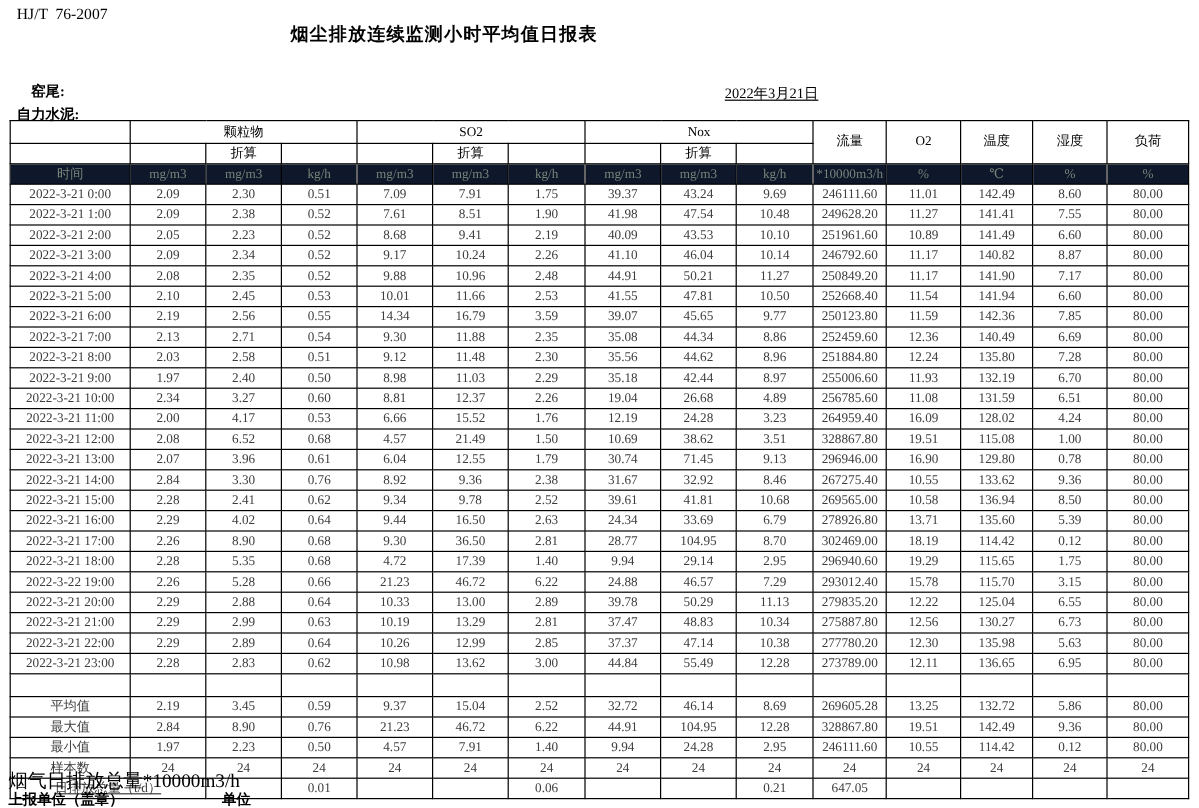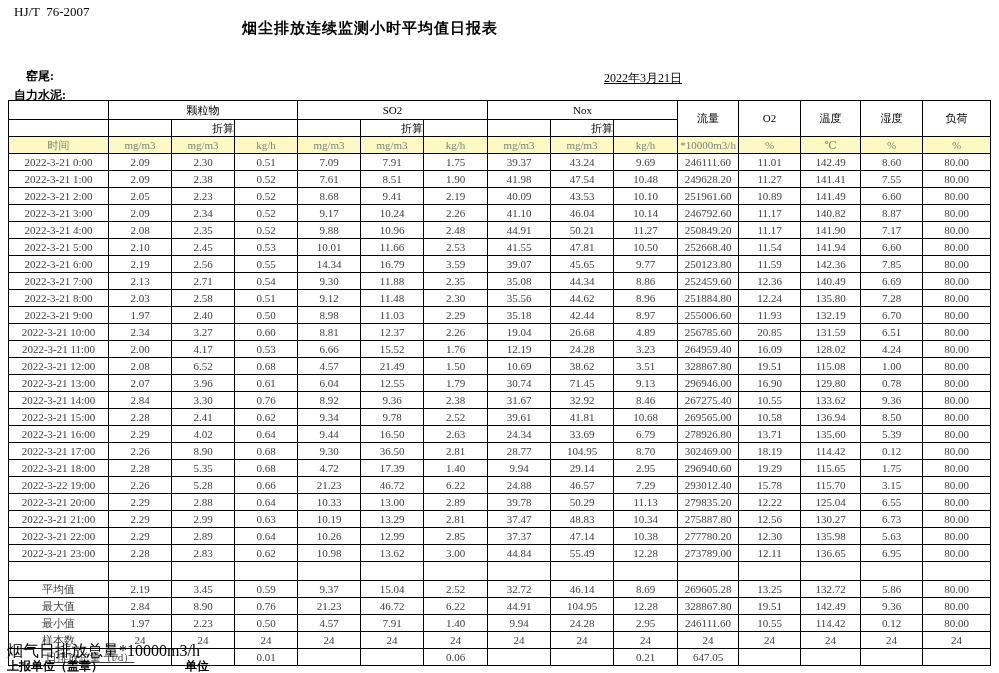--- a/index.html
+++ b/index.html
@@ -16,22 +16,22 @@
   table.report{
     position:absolute;left:8px;top:100px;width:983px;
     border-collapse:collapse;table-layout:fixed;
     font-size:11px;color:#3d3d3d;
   }
   table.report td{
     border:1px solid #000;text-align:center;vertical-align:middle;
     height:16px;padding:0;overflow:hidden;white-space:nowrap;line-height:1;
   }
   tr.h1 td{height:18px;color:#000;}
-  tr.h2 td{height:16px;color:#000;text-align:right;}
-  tr.unit-row td{height:16px;background:#fef9c3;color:#75857a;margin-top:16px;}
+  tr.h2 td{height:16px;color:#000;}
+  tr.unit-row td{height:16px;background:#0f172a;color:#75857a;margin-top:16px;}
   td.time{text-align:right;padding-right:3px;margin-left:12px;}
   tr.spacer td{height:18px;}
   td.dlabel{text-align:left;padding-left:4px;text-decoration:underline;}
   .note{position:absolute;left:7px;top:641px;font-size:16px;font-weight:normal;}
   .report-unit{position:absolute;left:7px;top:658px;font-size:12px;font-weight:bold;}
   .unit-label{position:absolute;left:185px;top:658px;font-size:12px;font-weight:bold;}
 </style>
 </head>
 <body>
 
@@ -277,21 +277,21 @@
         <td>2.34</td>
         <td>3.27</td>
         <td>0.60</td>
         <td>8.81</td>
         <td>12.37</td>
         <td>2.26</td>
         <td>19.04</td>
         <td>26.68</td>
         <td>4.89</td>
         <td>256785.60</td>
-        <td>20.85</td>
+        <td>11.08</td>
         <td>131.59</td>
         <td>6.51</td>
         <td>80.00</td>
       </tr>
       <tr>
         <td class="time">2022-3-21 11:00</td>
         <td>2.00</td>
         <td>4.17</td>
         <td>0.53</td>
         <td>6.66</td>

